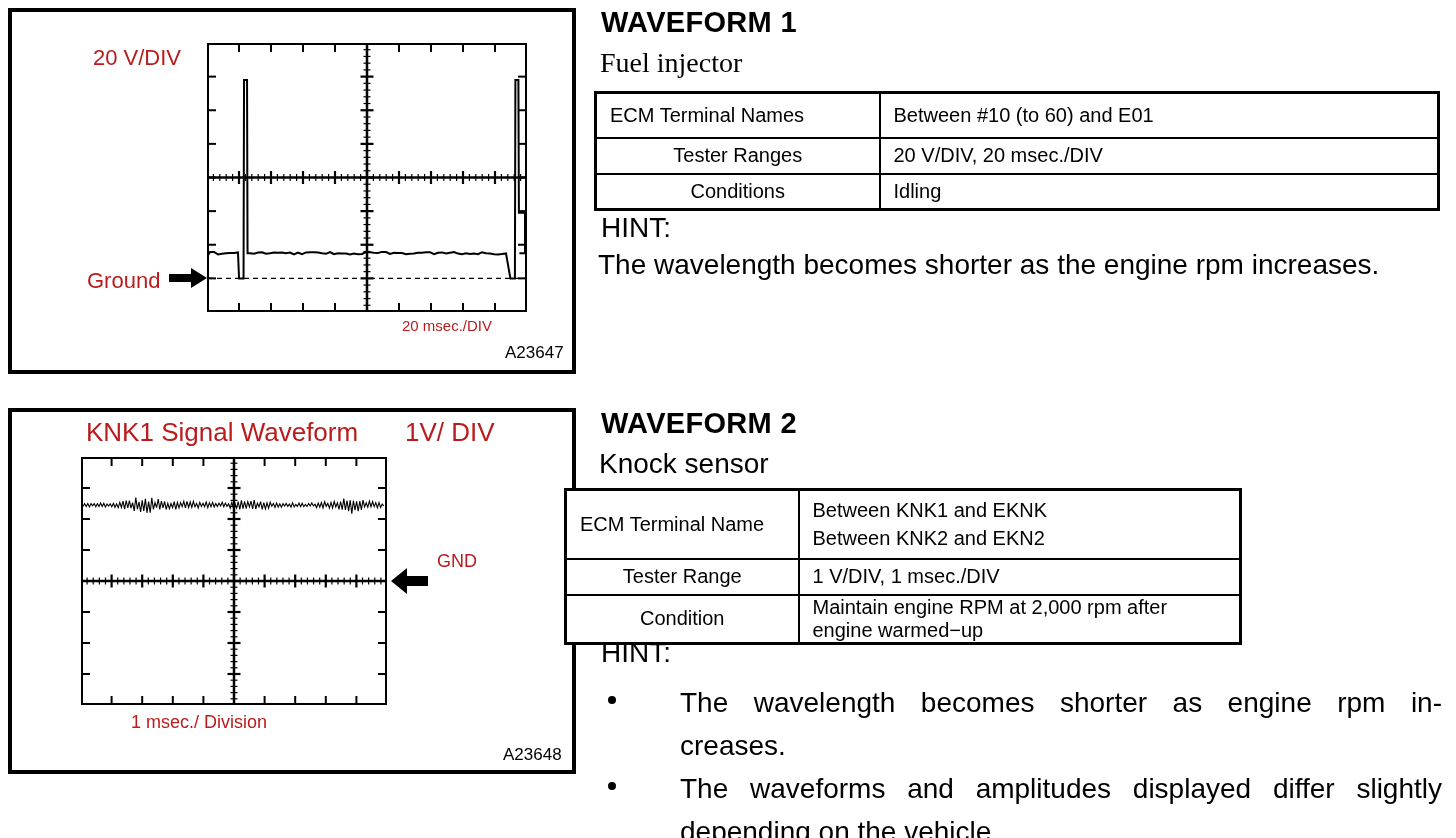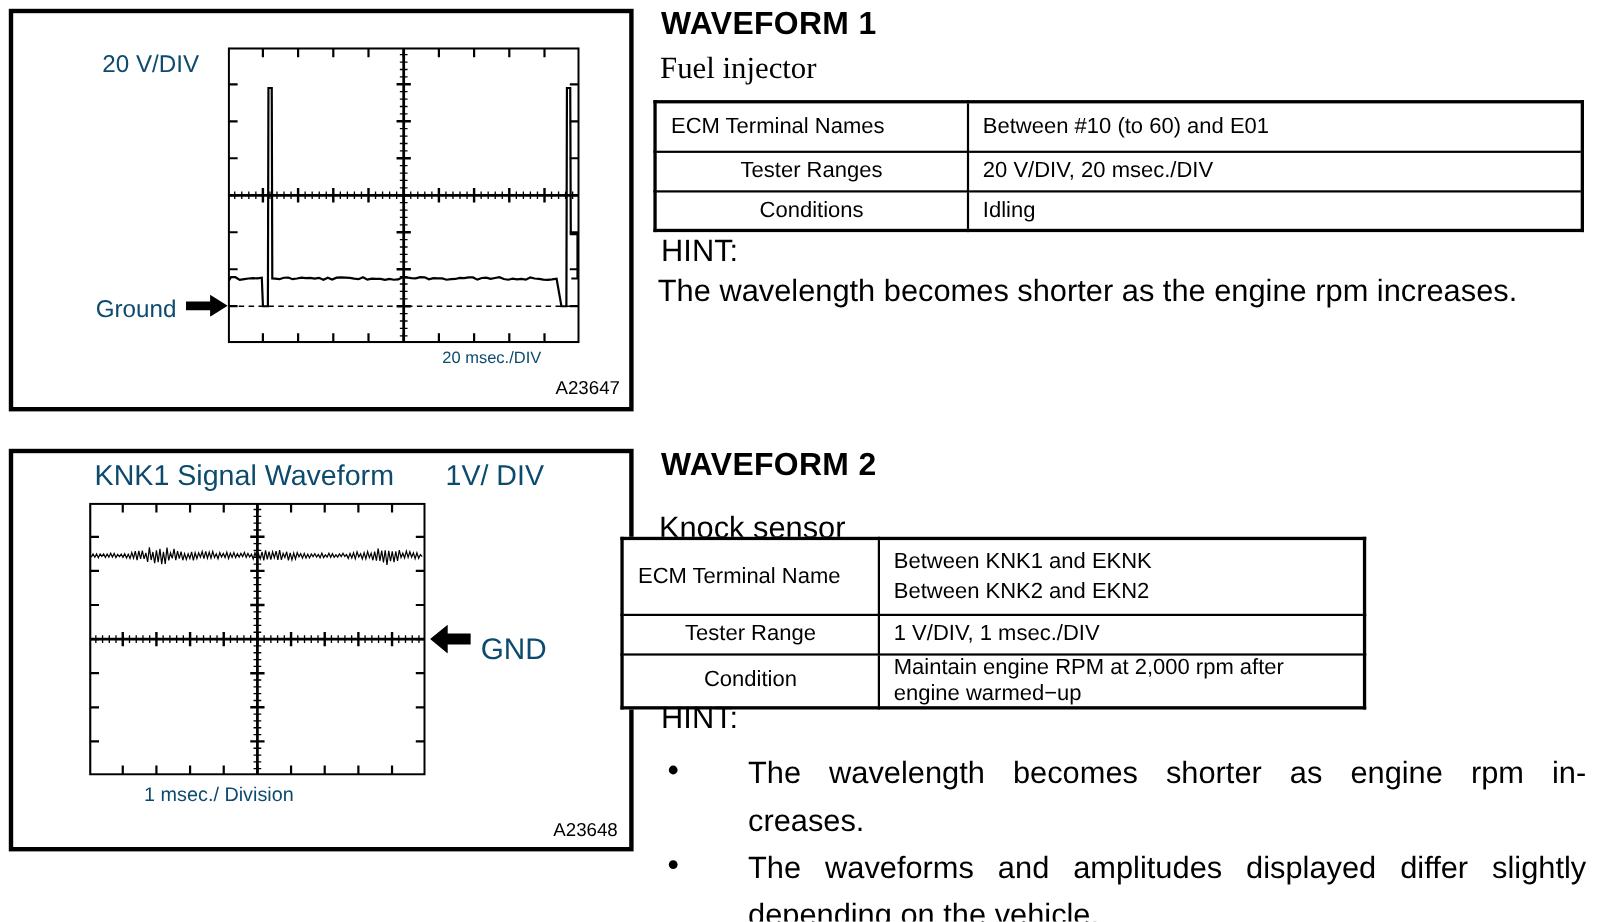--- a/index.html
+++ b/index.html
@@ -1,20 +1,20 @@
 <!DOCTYPE html>
 <html><head>
 <meta charset="utf-8">
 <style>
   html,body{margin:0;padding:0;background:#fff;}
   .page{position:relative;width:1456px;height:838px;background:#fff;overflow:hidden;
         font-family:"Liberation Sans",sans-serif;color:#000;}
   .panel{position:absolute;border:4px solid #000;background:#fff;}
   .abs{position:absolute;}
-  .lbl{position:absolute;white-space:nowrap;color:#0c4a6e;}
+  .lbl{position:absolute;white-space:nowrap;color:#b91c1c;}
   .figid{position:absolute;font-size:17px;white-space:nowrap;}
   .h{position:absolute;font-weight:bold;font-size:29px;white-space:nowrap;letter-spacing:0.3px;}
   .sub{position:absolute;font-size:28px;white-space:nowrap;}
   .body-line{position:absolute;font-size:28px;white-space:nowrap;}
   table.spec{position:absolute;border-collapse:collapse;table-layout:fixed;background:#fff;border:3px solid #000;}
   table.spec td{border:2px solid #000;font-size:20px;vertical-align:middle;padding:0 8px 0 13px;overflow:hidden;}
   table.spec td.c{text-align:center;padding-left:8px;}
   table.spec td .vline{line-height:28px;white-space:nowrap;}
   .bullets{position:absolute;left:594px;top:681px;width:852px;font-size:28px;}
   .brow{position:relative;height:86px;}
@@ -292,21 +292,21 @@
         <line x1="146.5" y1="217" x2="159.5" y2="217" stroke="#000" stroke-width="2.2"></line>
         <line x1="149.5" y1="223.2" x2="156.5" y2="223.2" stroke="#000" stroke-width="1.2"></line>
         <line x1="149.5" y1="229.4" x2="156.5" y2="229.4" stroke="#000" stroke-width="1.2"></line>
         <line x1="149.5" y1="235.6" x2="156.5" y2="235.6" stroke="#000" stroke-width="1.2"></line>
         <line x1="149.5" y1="241.8" x2="156.5" y2="241.8" stroke="#000" stroke-width="1.2"></line>
         <polyline points="2.0,49.5 3.6,46.6 5.2,49.6 6.8,46.5 8.4,50.0 10.0,46.6 11.6,48.8 13.2,46.6 14.8,49.7 16.4,46.7 18.0,49.5 19.6,46.0 21.2,49.4 22.8,46.2 24.4,49.9 26.0,47.0 27.6,49.1 29.2,46.7 30.8,49.7 32.4,46.4 34.0,50.3 35.6,46.8 37.2,50.6 38.8,45.4 40.4,50.5 42.0,44.1 43.6,52.2 45.2,43.7 46.8,51.0 48.4,43.6 50.0,51.1 51.6,45.7 53.2,53.9 54.8,40.6 56.4,52.1 58.0,44.8 59.6,54.9 61.2,43.4 62.8,54.0 64.4,41.9 66.0,55.8 67.6,44.6 69.2,55.6 70.8,40.9 72.4,52.5 74.0,45.6 75.6,50.6 77.2,42.0 78.8,52.3 80.4,44.0 82.0,50.9 83.6,44.5 85.2,52.3 86.8,46.3 88.4,51.6 90.0,46.5 91.6,50.8 93.2,44.7 94.8,52.4 96.4,45.4 98.0,50.8 99.6,45.6 101.2,49.6 102.8,44.4 104.4,50.8 106.0,44.3 107.6,50.4 109.2,45.0 110.8,50.4 112.4,44.3 114.0,49.8 115.6,46.5 117.2,50.9 118.8,45.4 120.4,49.4 122.0,46.2 123.6,49.8 125.2,45.1 126.8,50.7 128.4,45.9 130.0,49.7 131.6,45.4 133.2,50.0 134.8,46.4 136.4,49.5 138.0,46.1 139.6,49.0 141.2,45.2 142.8,49.7 144.4,46.1 146.0,49.4 147.6,46.8 149.2,51.2 150.8,45.4 152.4,50.8 154.0,46.5 155.6,51.1 157.2,44.7 158.8,52.4 160.4,43.3 162.0,51.6 163.6,44.4 165.2,51.7 166.8,44.7 168.4,50.0 170.0,44.1 171.6,51.9 173.2,43.0 174.8,52.0 176.4,46.1 178.0,49.9 179.6,44.6 181.2,52.4 182.8,45.7 184.4,51.9 186.0,45.8 187.6,51.2 189.2,45.3 190.8,49.2 192.4,46.4 194.0,50.4 195.6,46.1 197.2,50.2 198.8,46.8 200.4,50.2 202.0,46.7 203.6,49.0 205.2,46.4 206.8,49.4 208.4,47.0 210.0,50.1 211.6,45.8 213.2,49.9 214.8,47.4 216.4,49.4 218.0,46.0 219.6,49.6 221.2,46.3 222.8,49.7 224.4,47.4 226.0,49.5 227.6,46.6 229.2,49.0 230.8,46.0 232.4,48.9 234.0,47.2 235.6,50.6 237.2,46.1 238.8,50.2 240.4,45.5 242.0,51.0 243.6,44.7 245.2,49.3 246.8,46.4 248.4,51.1 250.0,45.4 251.6,51.0 253.2,44.4 254.8,50.0 256.4,45.9 258.0,52.3 259.6,44.5 261.2,52.6 262.8,41.6 264.4,52.9 266.0,43.5 267.6,54.2 269.2,43.2 270.8,56.6 272.4,43.7 274.0,53.1 275.6,44.3 277.2,54.1 278.8,44.2 280.4,52.8 282.0,43.2 283.6,49.9 285.2,45.9 286.8,50.2 288.4,44.0 290.0,49.7 291.6,44.6 293.2,49.6 294.8,45.6 296.4,50.8 298.0,45.6 299.6,50.5 301.2,47.1 302.8,49.0 " fill="none" stroke="#000" stroke-width="1.1"></polyline>
       </svg>
     <svg class="abs" style="left:379px;top:156px;" width="37" height="26" viewBox="0 0 37 26">
       <polygon points="37,8 16,8 16,0 0,13 16,26 16,18 37,18" fill="#000"></polygon>
     </svg>
-    <div class="lbl" style="left:425px;top:163px;font-size:27px;">GND</div>
+    <div class="lbl" style="left:425px;top:139px;font-size:18px;">GND</div>
     <div class="lbl" style="left:119px;top:300px;font-size:18px;">1 msec./ Division</div>
     <div class="figid" style="left:491px;top:333px;">A23648</div>
   </div>
 
   <div class="h" style="left:601px;top:6px;">WAVEFORM 1</div>
   <div class="sub" style="left:600px;top:47px;font-family:Liberation Serif, serif;">Fuel injector</div>
 
   <table class="spec" style="left:594px;top:91px;width:846px;">
     <colgroup>
         <col style="width:284px;">
@@ -325,21 +325,21 @@
       <td class="c">Conditions</td>
       <td>Idling</td>
     </tr>
   </tbody>
     </table>
 
   <div class="body-line" style="left:601px;top:212px;">HINT:</div>
   <div class="body-line" style="left:598px;top:249px;">The wavelength becomes shorter as the engine rpm increases.</div>
 
   <div class="h" style="left:601px;top:407px;">WAVEFORM 2</div>
-  <div class="sub" style="left:599px;top:464px;text-align:right;">Knock sensor</div>
+  <div class="sub" style="left:599px;top:448px;text-align:right;">Knock sensor</div>
 
   <table class="spec" style="left:564px;top:488px;width:678px;">
     <colgroup>
         <col style="width:233px;">
         <col>
       </colgroup>
     <tbody>
         <tr style="height:69px;">
       <td>ECM Terminal Name</td>
       <td>

